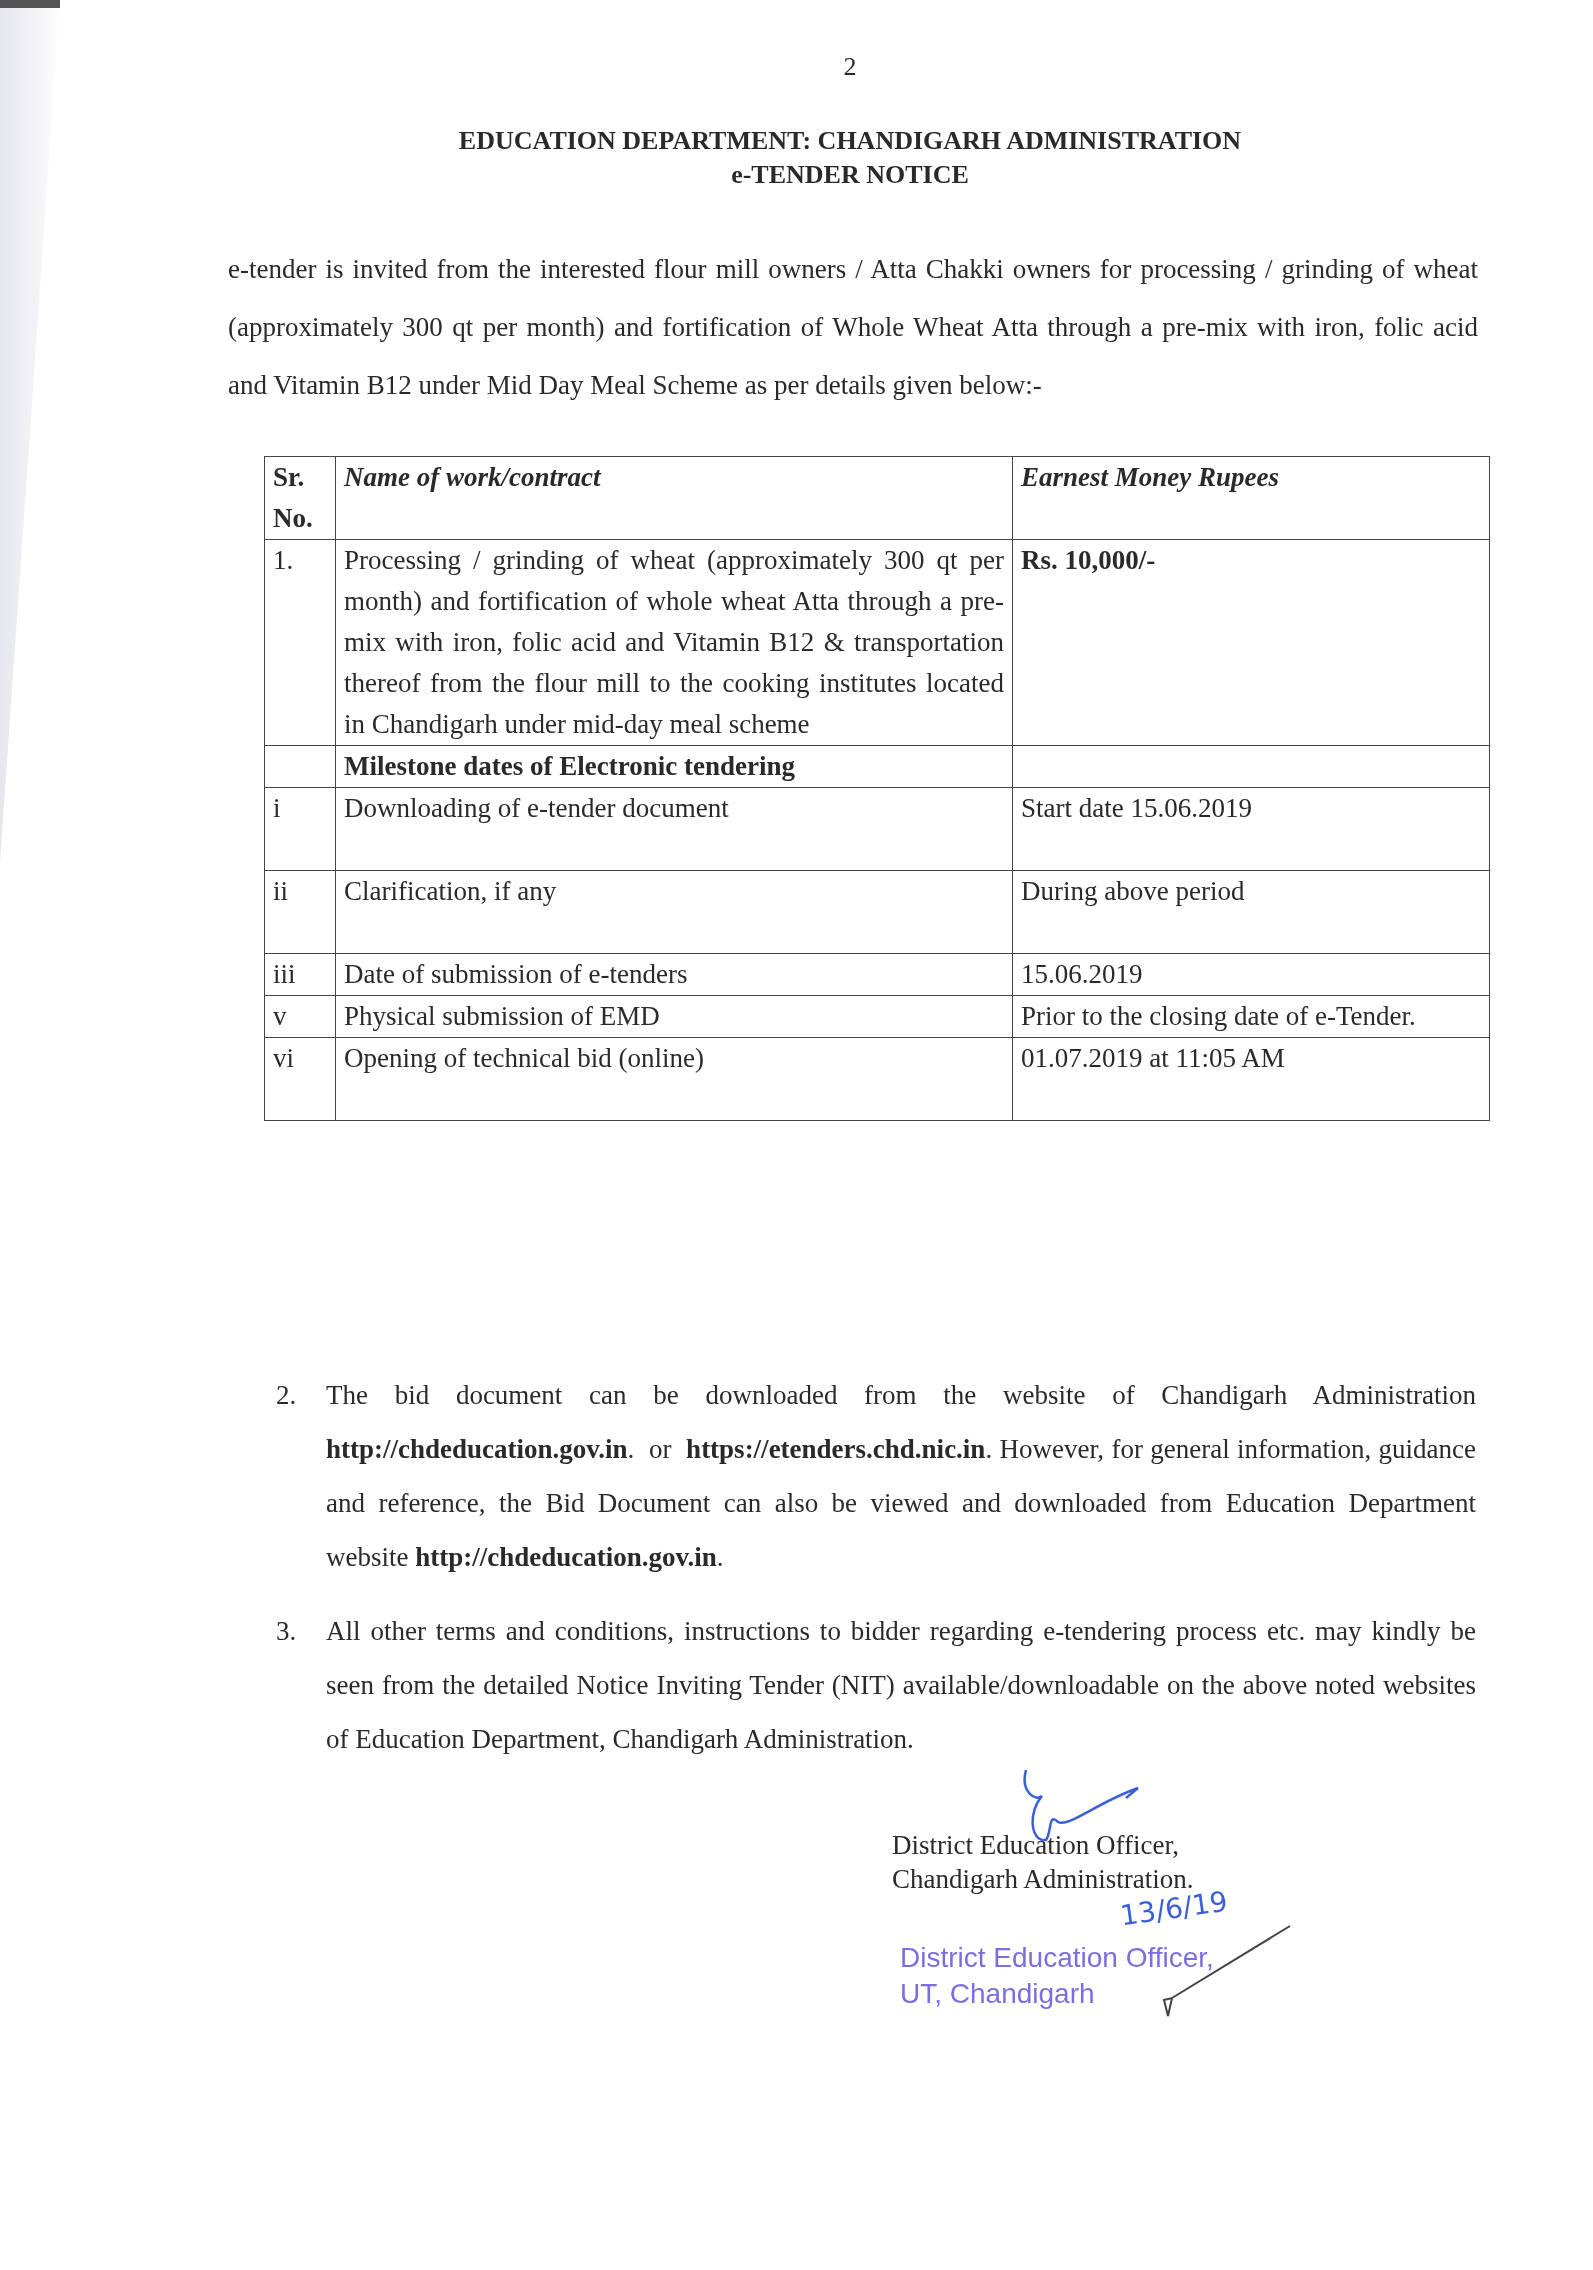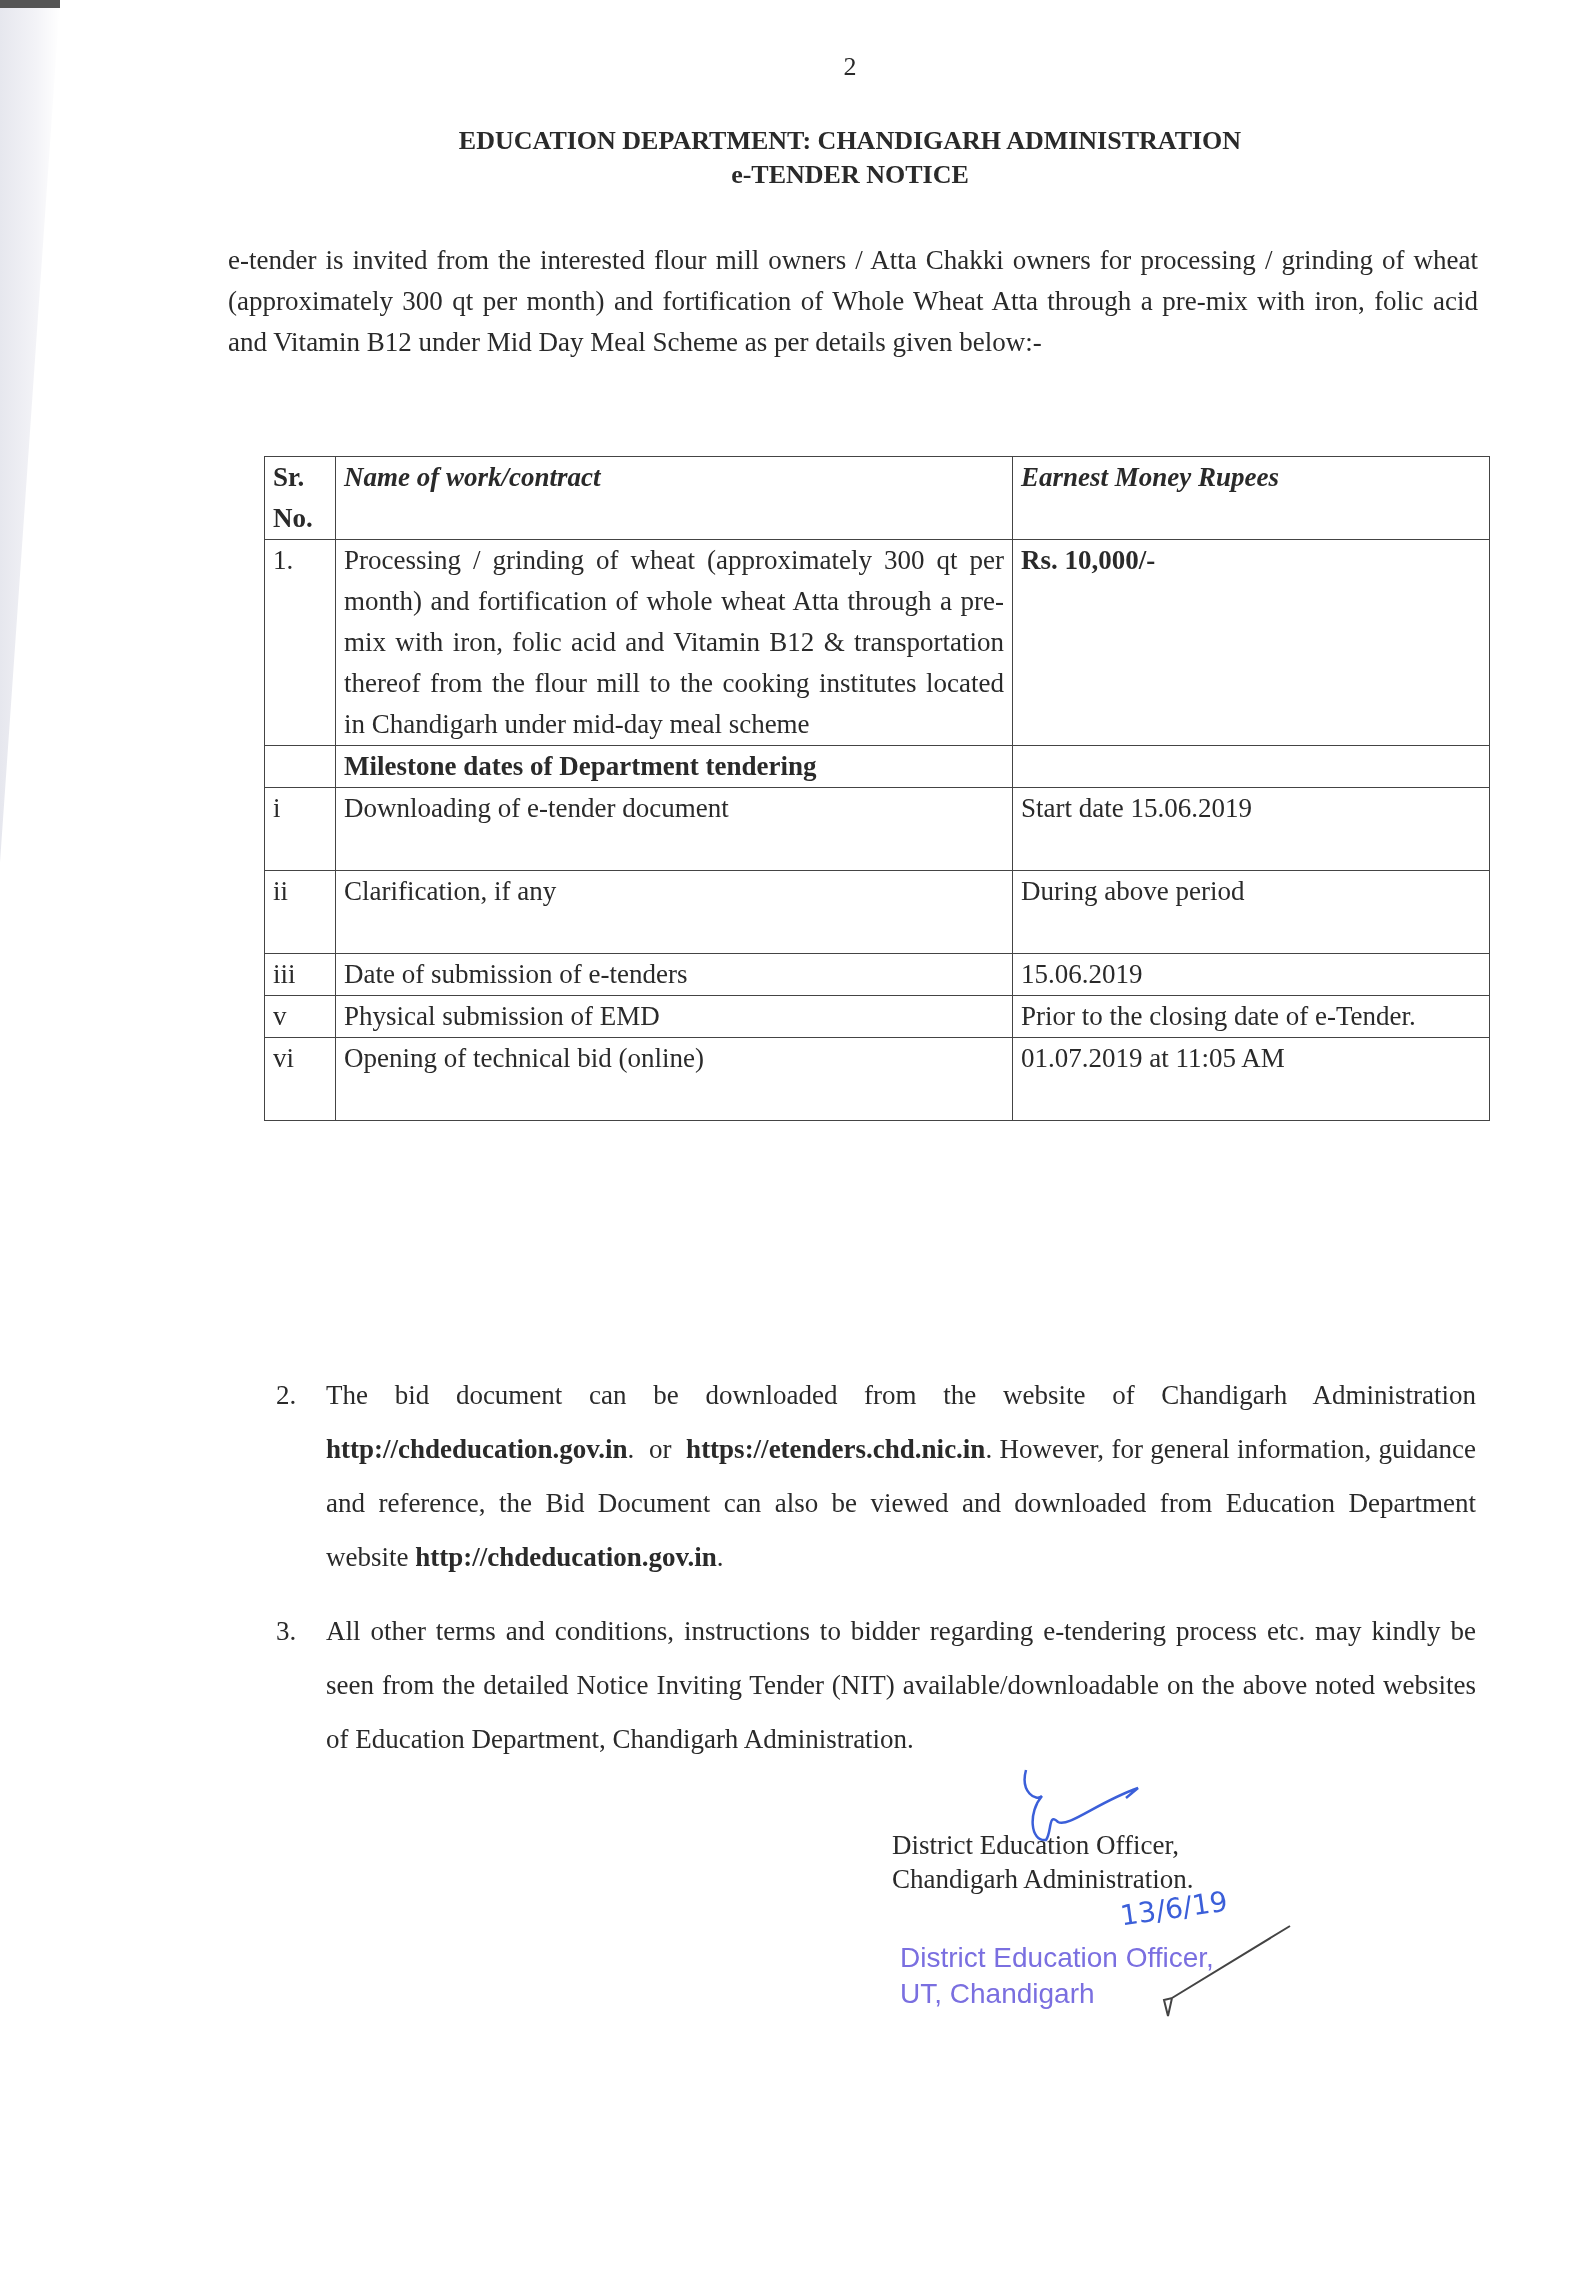--- a/index.html
+++ b/index.html
@@ -10,21 +10,21 @@
     color: #2a2a2a;
   }
   .shadow-edge {
     position: absolute; left: 0; top: 0; width: 60px; height: 2270px;
     background: linear-gradient(to right, #e6e7ee 0%, #f3f3f7 60%, #ffffff 100%);
     clip-path: polygon(0 0, 100% 0, 0 38%, 0 100%, 0 100%);
   }
   .corner { position:absolute; left:0; top:0; width:60px; height:8px; background:#555; }
   .page-number { position:absolute; top:52px; left:0; width:1700px; text-align:center; font-size:26px; }
   .header { position:absolute; top:124px; left:0; width:1700px; text-align:center; font-weight:bold; font-size:26px; line-height:34px; }
-  .intro { position:absolute; top:240px; left:228px; width:1250px; font-size:27px; line-height:41px; text-align:justify; }
+  .intro { position:absolute; top:240px; left:228px; width:1250px; font-size:27px; line-height:58px; text-align:justify; }
   table.tender {
     position:absolute; top:456px; left:264px; width:1226px;
     border-collapse: collapse; font-size:27px; line-height:41px;
   }
   table.tender td { border: 1.5px solid #444; vertical-align: top; padding: 0 8px; }
   .col-sr { width: 54px; }
   .col-name { width: 660px; font-style: italic; }
   .bold { font-weight: bold; }
   .just { text-align: justify; margin-top: 8px; }
   .points { position:absolute; top:1368px; left:276px; width:1200px; font-size:27px; line-height:54px; }
@@ -57,21 +57,21 @@
     <td class="col-name bold">Name of work/contract</td>
     <td class="bold" style="padding-right:160px;font-style:italic;">Earnest Money Rupees</td>
   </tr>
   <tr>
     <td>1.</td>
     <td class="just">Processing / grinding of wheat (approximately 300 qt per month)  and fortification of whole wheat Atta through a pre-mix with iron, folic acid and Vitamin B12 &amp; transportation thereof from the flour mill to the cooking institutes located in Chandigarh under mid-day meal scheme</td>
     <td class="bold">Rs. 10,000/-</td>
   </tr>
   <tr>
     <td></td>
-    <td class="bold">Milestone dates of Department tendering</td>
+    <td class="bold">Milestone dates of Electronic tendering</td>
     <td></td>
   </tr>
   <tr style="height:83px;">
     <td>i</td>
     <td>Downloading of e-tender document</td>
     <td>Start date  15.06.2019</td>
   </tr>
   <tr style="height:83px;">
     <td>ii</td>
     <td>Clarification, if any</td>

